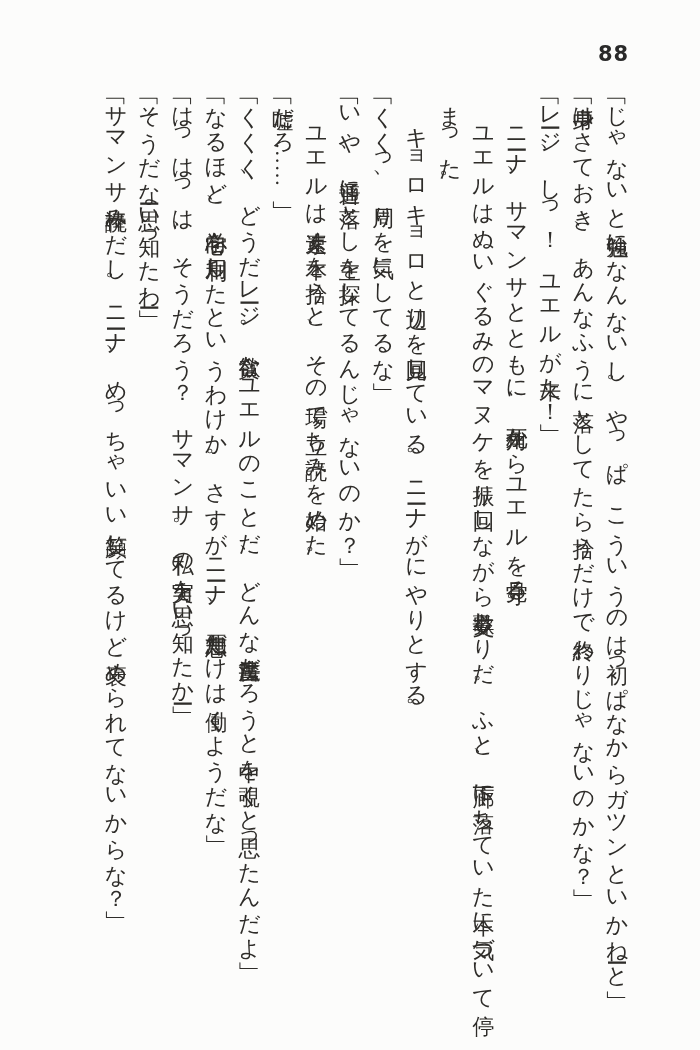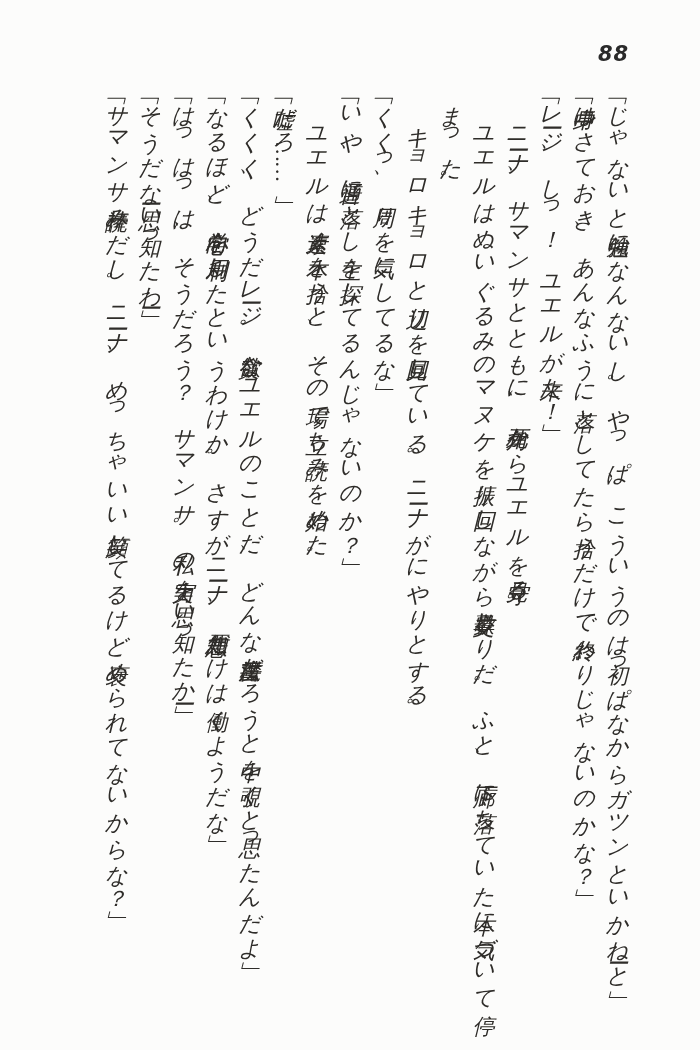--- a/index.html
+++ b/index.html
@@ -11,21 +11,20 @@
     height: 1050px;
     background: #ffffff;
   }
   .page {
     position: relative;
     width: 700px;
     height: 1050px;
     background: #fcfcfb;
     overflow: hidden;
     font-family: "Liberation Serif", "DejaVu Serif", serif;
-    font-style: italic;
   }
   .page-number {
     position: absolute;
     top: 42px;
     left: 598px;
     font-size: 21px;
     font-weight: 600;
     letter-spacing: 1px;
     color: #2a2a2a;
     font-family: "DejaVu Sans", "Liberation Sans", sans-serif;

